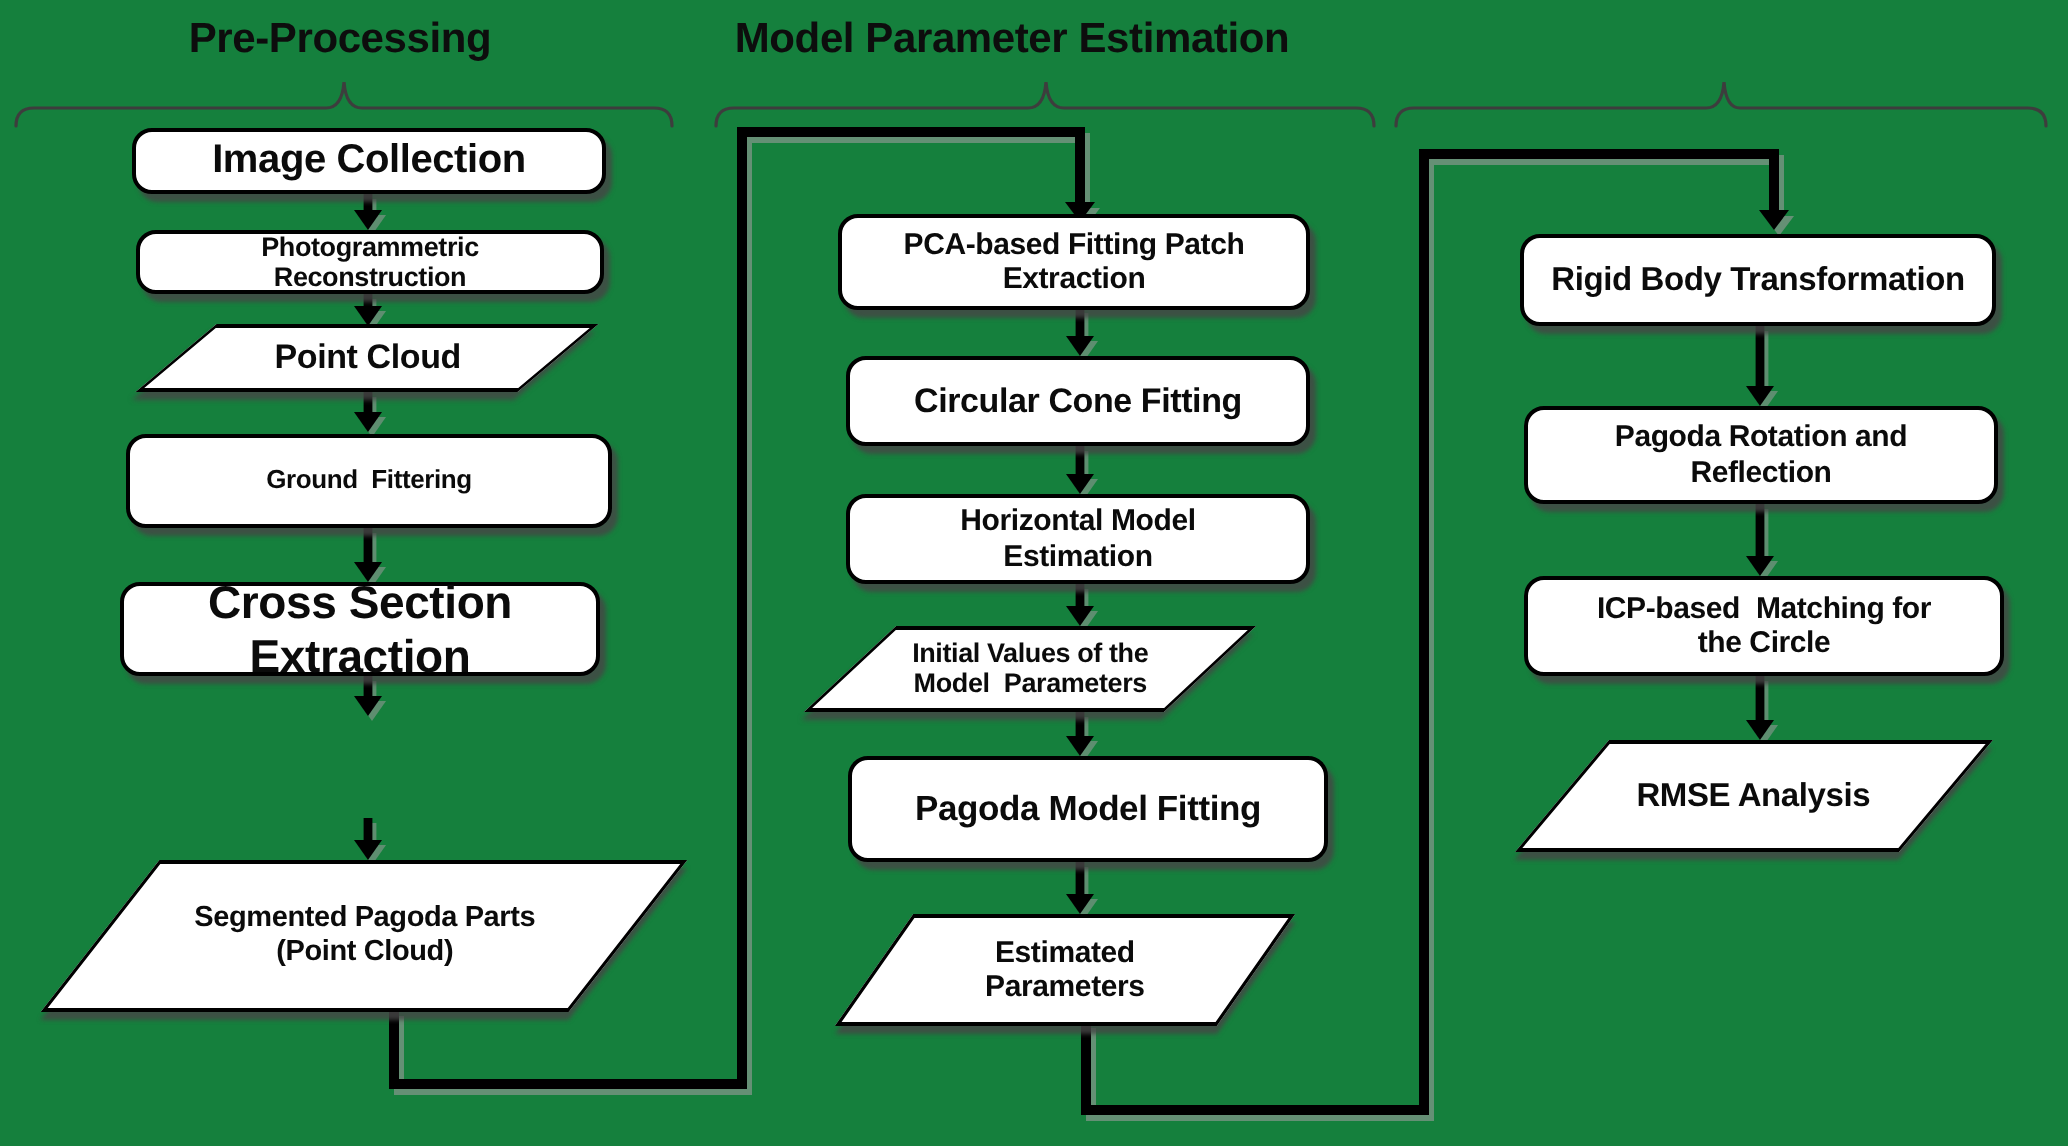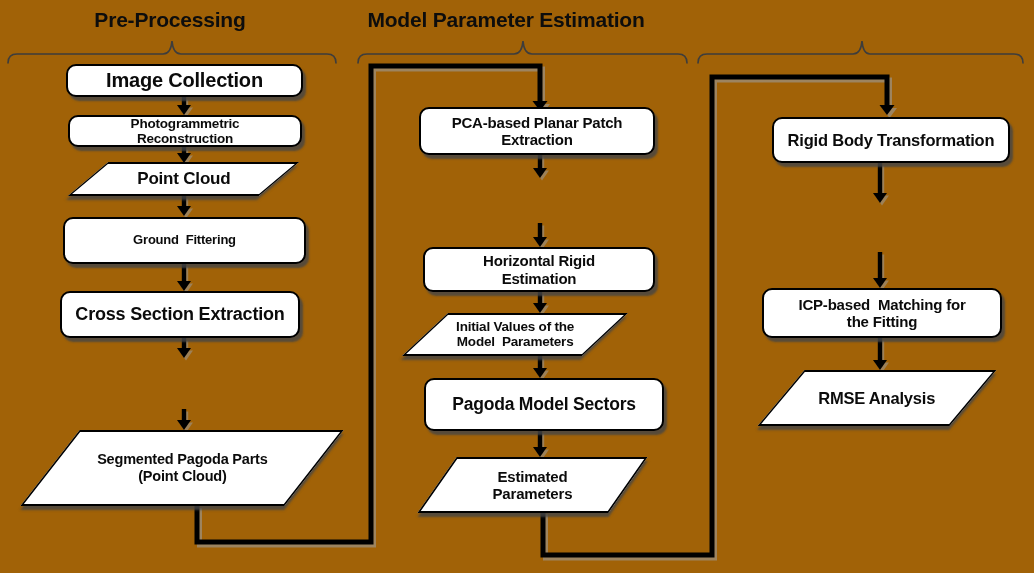--- a/index.html
+++ b/index.html
@@ -1,17 +1,17 @@
 <!DOCTYPE html>
 <html><head>
 <meta charset="utf-8">
 <style>
   html,body{margin:0;padding:0;background:#ffffff;}
   .stage{
-    position:relative;width:1034px;height:573px;background:#a16207;overflow:hidden;
+    position:relative;width:1034px;height:573px;background:#15803d;overflow:hidden;
     font-family:"Liberation Sans", sans-serif;color:#0b0b0b;
   }
   .lines{position:absolute;left:0;top:0;}
   .col-title{
     position:absolute;top:8px;font-size:21px;font-weight:bold;text-align:center;
     letter-spacing:-0.2px;color:#0d0d0d;
   }
   .node{
     position:absolute;display:flex;align-items:center;justify-content:center;
     text-align:center;font-weight:bold;background:#ffffff;border:2px solid #000;
@@ -89,40 +89,43 @@
   <div class="col-title" style="left:40px;width:260px;">Pre-Processing</div>
   <div class="col-title" style="left:356px;width:300px;">Model Parameter Estimation</div>
 
   <div class="node rect" style="left:66px;top:64px;width:237px;height:33px;font-size:20px;">Image Collection</div>
   <div class="node rect" style="left:68px;top:115px;width:234px;height:32px;font-size:13.5px;">Photogrammetric
 Reconstruction</div>
   <div class="node para" style="left:88px;top:162px;width:191px;height:34px;font-size:17px;--sk:-50deg;">
     <span class="ps">Point Cloud</span>
   </div>
   <div class="node rect" style="left:63px;top:217px;width:243px;height:47px;font-size:13px;">Ground  Fittering</div>
-  <div class="node rect" style="left:60px;top:291px;width:240px;height:47px;font-size:18px;">Cross Section Extraction</div>
+  <div class="node rect" style="left:60px;top:291px;width:240px;height:47px;font-size:23px;">Cross Section Extraction</div>
   <div class="node para" style="left:50px;top:430px;width:264px;height:76px;font-size:14.5px;--sk:-38deg;">
     <span class="ps">Segmented Pagoda Parts
 (Point Cloud)</span>
   </div>
 
-  <div class="node rect" style="left:419px;top:107px;width:236px;height:48px;font-size:15px;">PCA-based Planar Patch
+  <div class="node rect" style="left:419px;top:107px;width:236px;height:48px;font-size:15px;">PCA-based Fitting Patch
 Extraction</div>
-  <div class="node rect" style="left:423px;top:247px;width:232px;height:45px;font-size:15px;">Horizontal Rigid
+  <div class="node rect" style="left:423px;top:178px;width:232px;height:45px;font-size:17px;">Circular Cone Fitting</div>
+  <div class="node rect" style="left:423px;top:247px;width:232px;height:45px;font-size:15px;">Horizontal Model
 Estimation</div>
   <div class="node para" style="left:425px;top:313px;width:180px;height:43px;font-size:13.5px;--sk:-47deg;">
     <span class="ps">Initial Values of the
 Model  Parameters</span>
   </div>
-  <div class="node rect" style="left:424px;top:378px;width:240px;height:53px;font-size:17.5px;">Pagoda Model Sectors</div>
+  <div class="node rect" style="left:424px;top:378px;width:240px;height:53px;font-size:17.5px;">Pagoda Model Fitting</div>
   <div class="node para" style="left:437px;top:457px;width:191px;height:56px;font-size:15px;--sk:-35deg;">
     <span class="ps">Estimated
 Parameters</span>
   </div>
 
-  <div class="node rect" style="left:760px;top:117px;width:238px;height:46px;font-size:16.5px;margin-left:12px;">Rigid Body Transformation</div>
+  <div class="node rect" style="left:760px;top:117px;width:238px;height:46px;font-size:16.5px;">Rigid Body Transformation</div>
+  <div class="node rect" style="left:762px;top:203px;width:237px;height:49px;font-size:15px;">Pagoda Rotation and
+Reflection</div>
   <div class="node rect" style="left:762px;top:288px;width:240px;height:50px;font-size:15px;">ICP-based  Matching for
-the Fitting</div>
+the Circle</div>
   <div class="node para" style="left:781px;top:370px;width:192px;height:56px;font-size:16.5px;--sk:-40deg;">
     <span class="ps">RMSE Analysis</span>
   </div>
 
 </div>
 
 </body></html>

